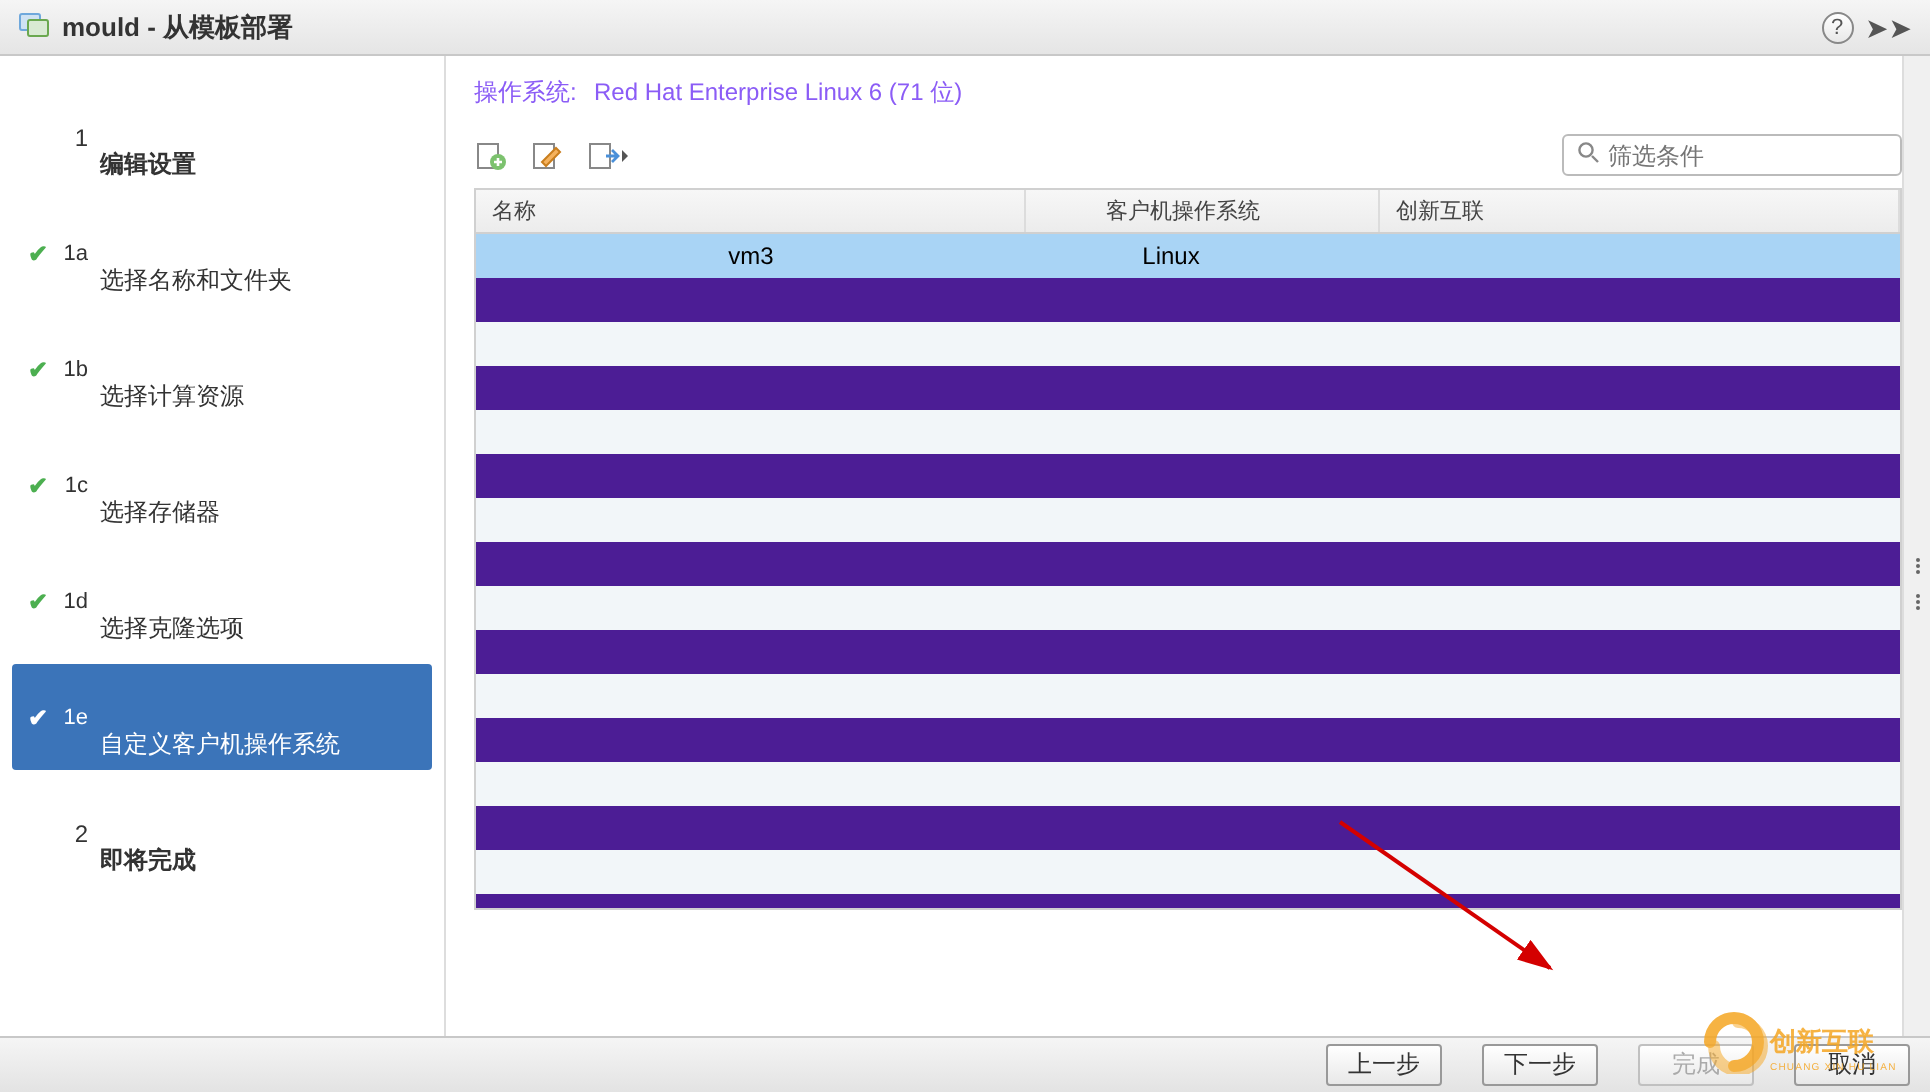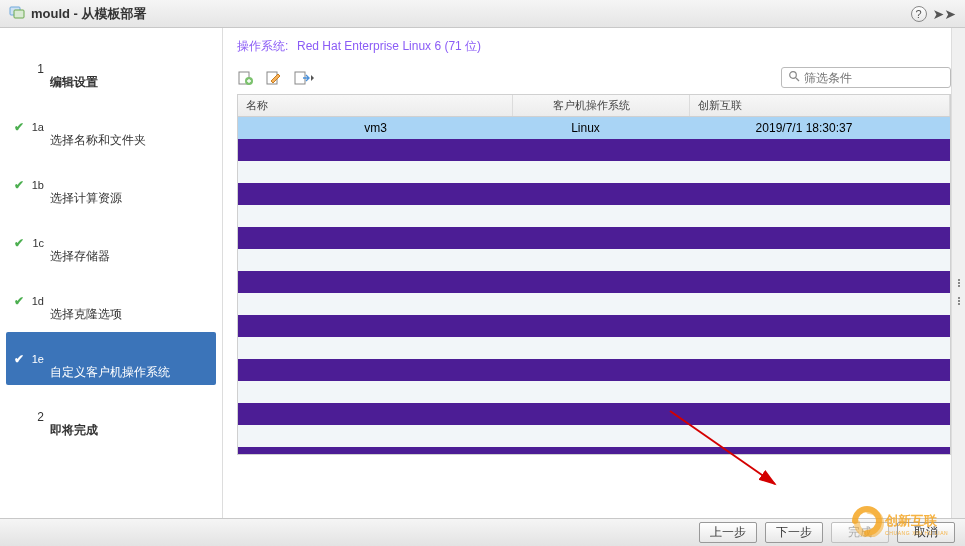--- a/index.html
+++ b/index.html
@@ -108,21 +108,21 @@
     cursor:pointer; }
   .vscroll .handle.h1 { top: 250px; }
   .vscroll .handle.h2 { top: 268px; }
   .vscroll .dot { width:2px; height:2px; background:#666; border-radius:50%; }
   .footer {
     position:absolute; bottom:0; left:0; right:0;
     height: 28px;
     background: linear-gradient(#f5f5f5, #e3e3e3);
     border-top: 1px solid #c8c8c8;
     display:flex; align-items:center; justify-content:flex-end;
-    padding: 0 10px; gap:8px;
+    padding: 0 10px; gap:20px;
   }
   .btn {
     min-width: 58px; height: 21px;
     border: 1px solid #999; border-radius:2px;
     background: linear-gradient(#fff,#e8e8e8);
     font-size:12px; cursor:pointer;
     display:flex; align-items:center; justify-content:center;
     padding: 0 8px; color:#333;
   }
   .btn.disabled { color:#aaa; border-color:#c0c0c0; cursor:default; }
@@ -235,21 +235,20 @@
     <div class="table-wrap">
       <div class="thead">
         <div class="th c1">名称</div>
         <div class="th c2">客户机操作系统</div>
         <div class="th c3">创新互联</div>
       </div>
       <div class="tbody">
         <div class="tr selected">
           <div class="td c1">vm3</div>
           <div class="td c2">Linux</div>
-          <div class="td c3">2019/7/1 18:30:37</div>
         </div>
         <div class="tr"></div>
         <div class="tr alt"></div>
         <div class="tr"></div>
         <div class="tr alt"></div>
         <div class="tr"></div>
         <div class="tr alt"></div>
         <div class="tr"></div>
         <div class="tr alt"></div>
         <div class="tr"></div>

